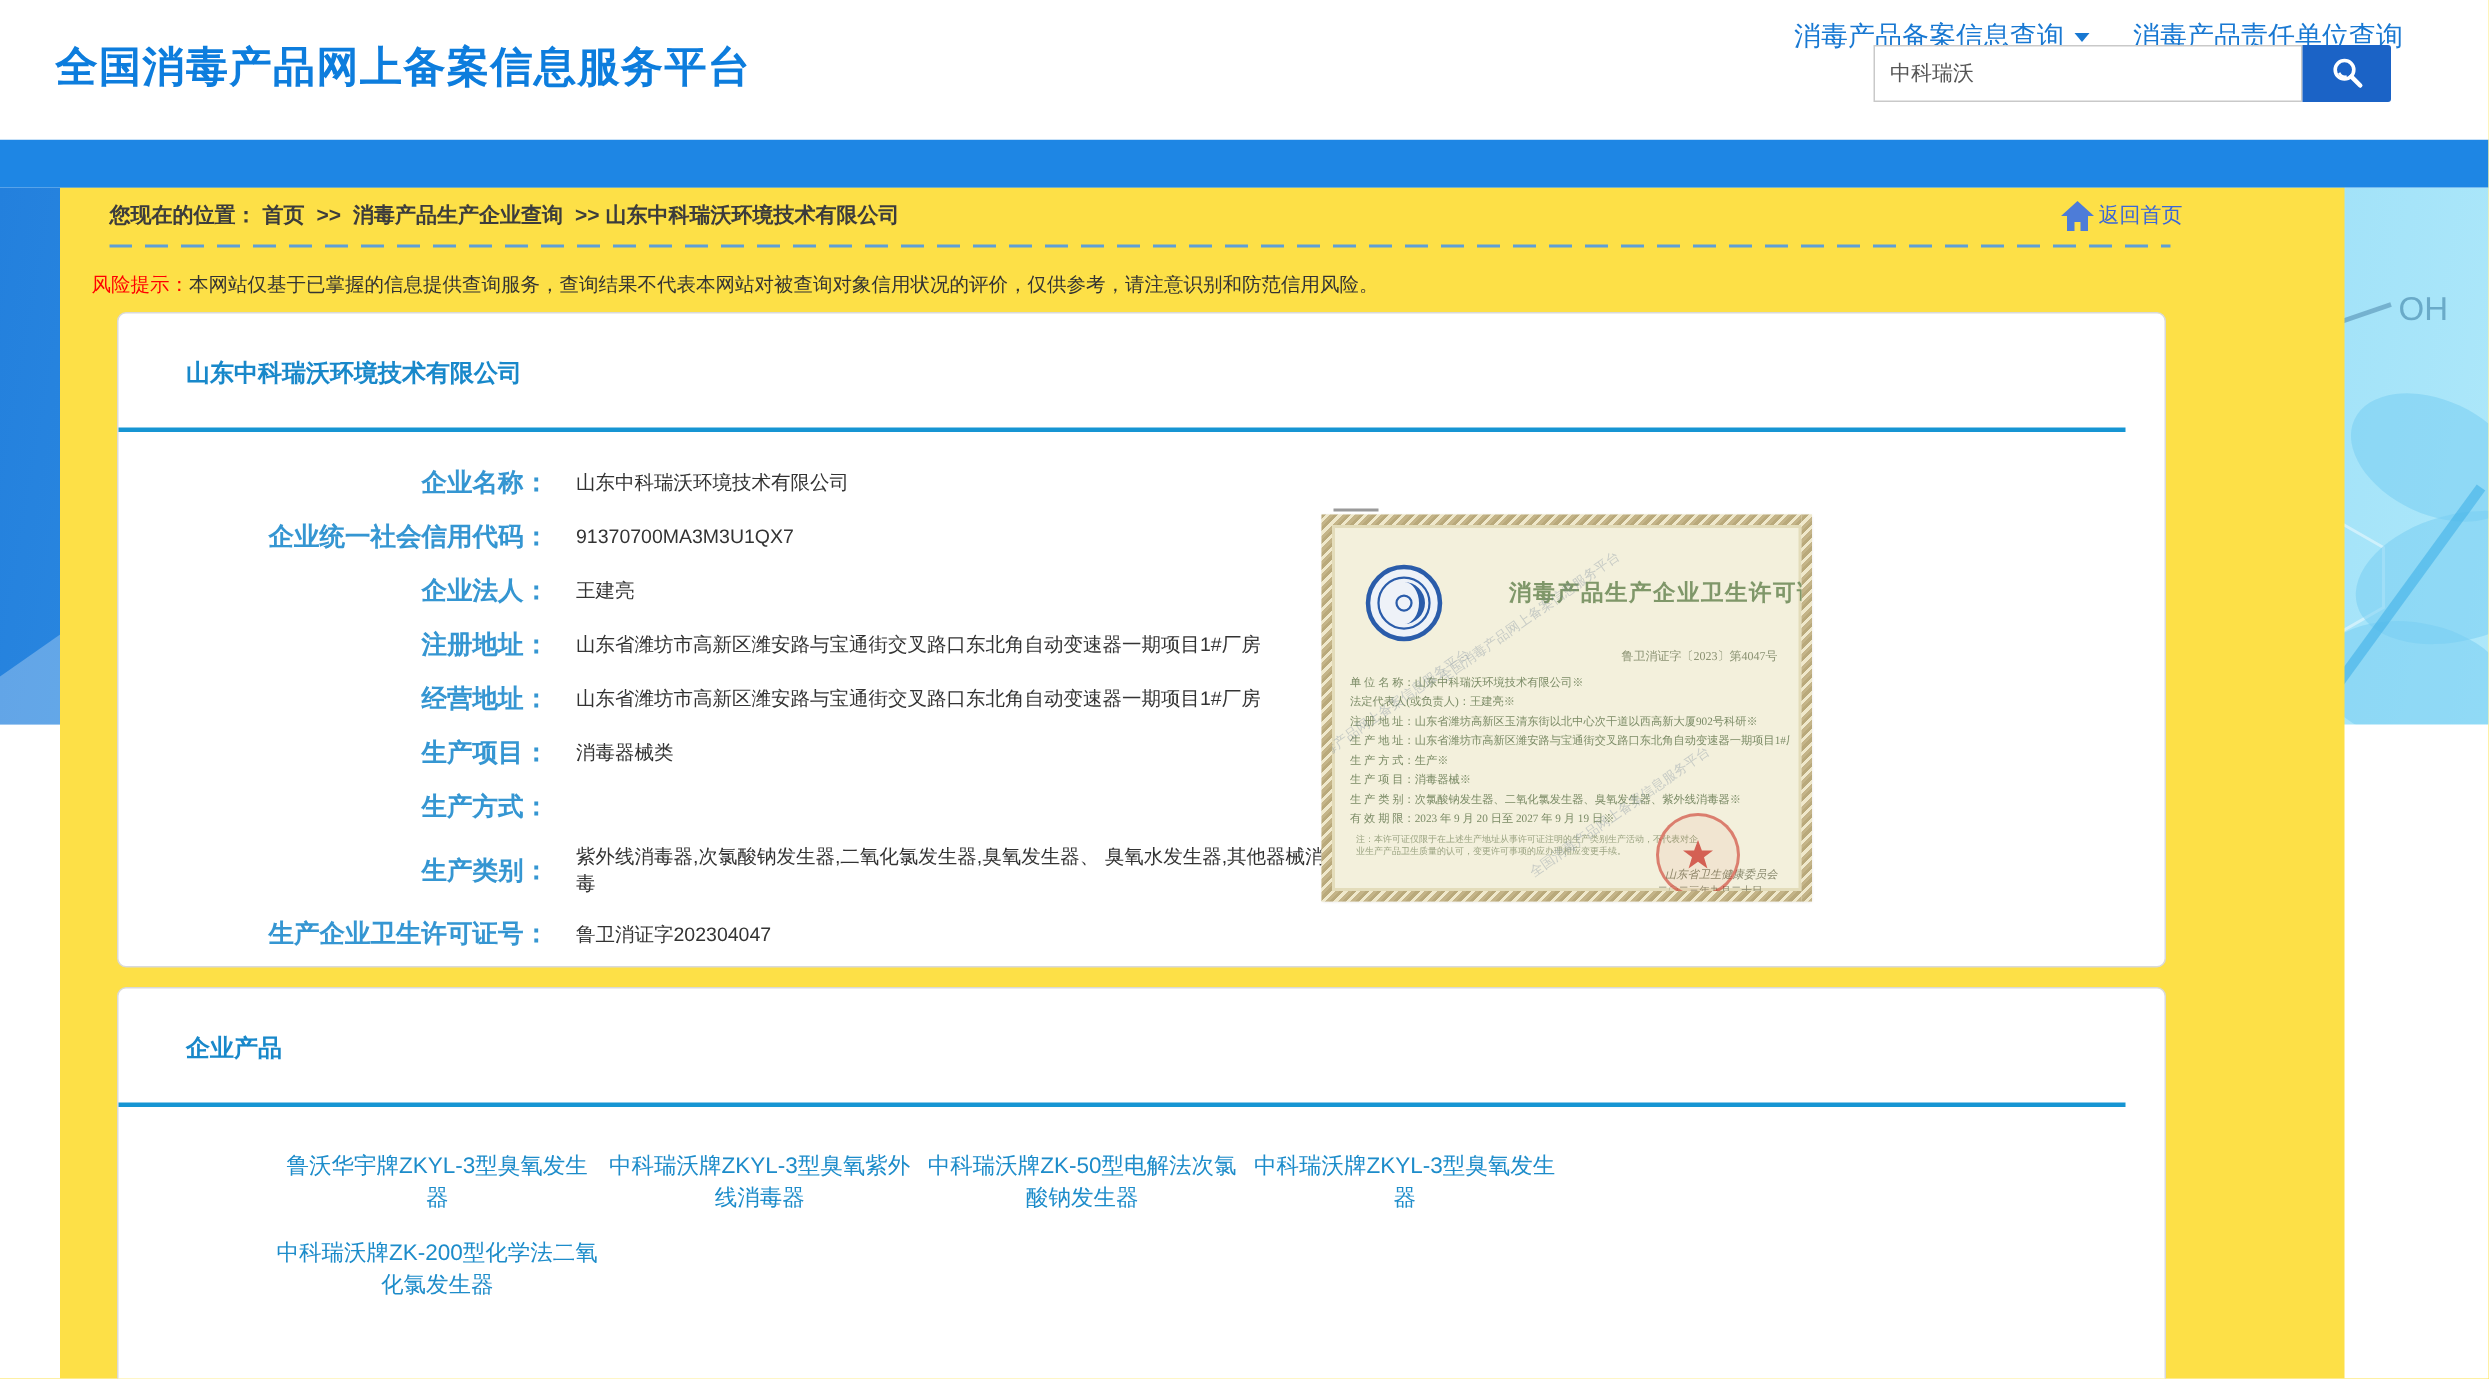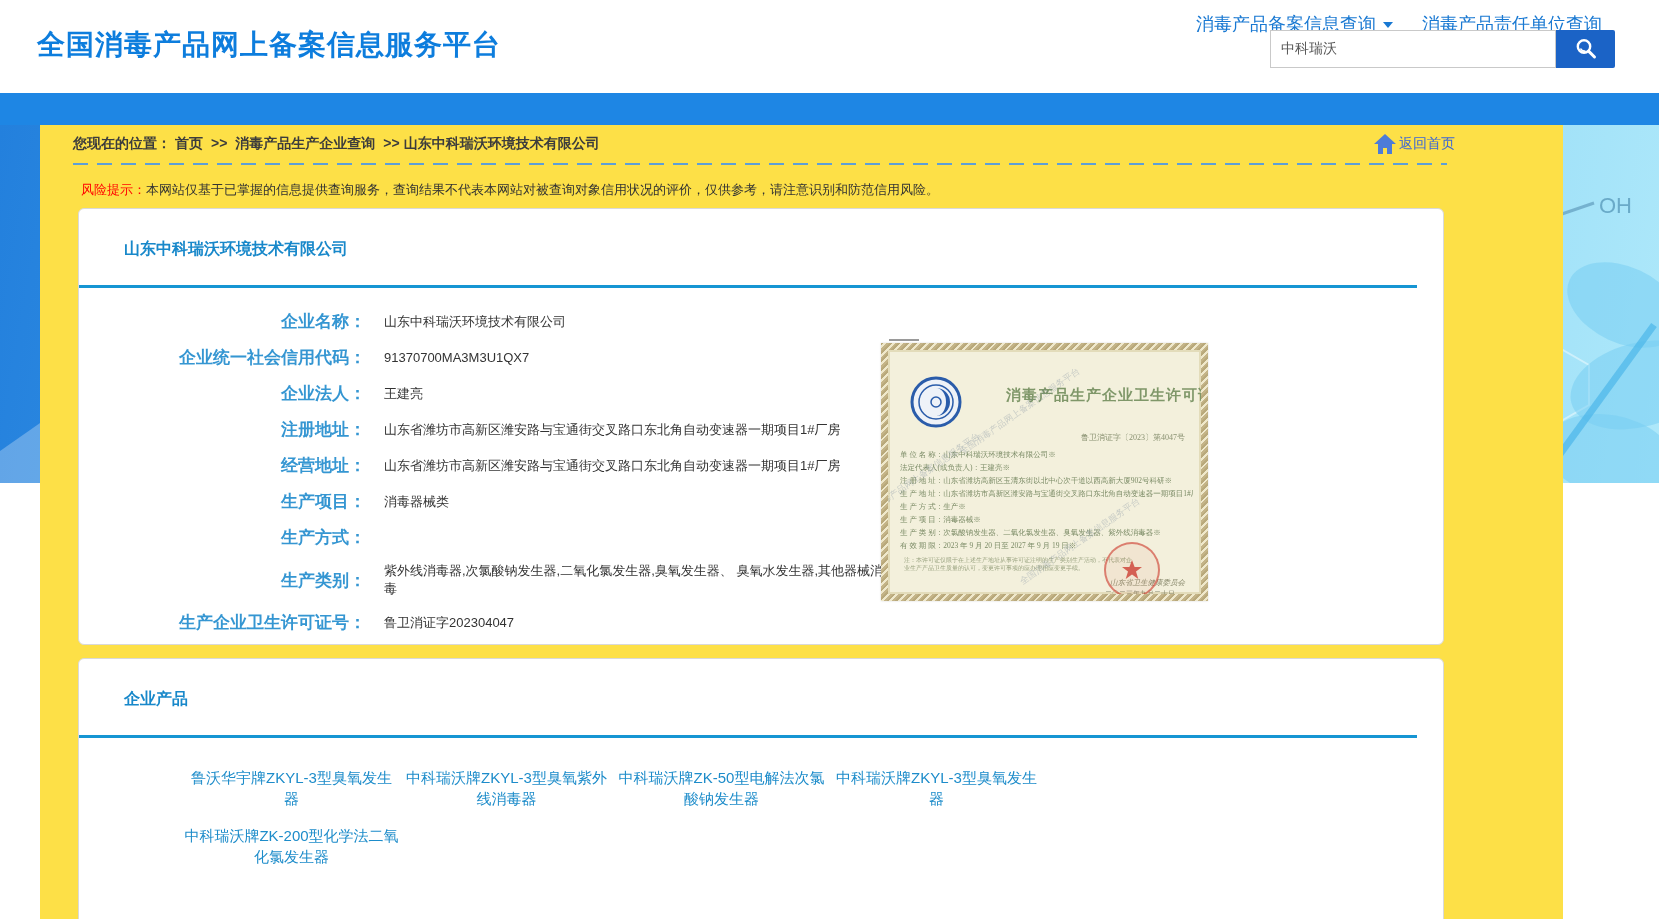--- a/index.html
+++ b/index.html
@@ -20,21 +20,21 @@
     font-size:28px; font-weight:bold; color:#0d7ddd; letter-spacing:1px;
     font-family:"Liberation Sans", sans-serif;
   }
   .top-nav { position:absolute; top:12px; right:57px; font-size:18px; white-space:nowrap; }
   .top-nav a { color:#1878d2; margin-left:24px; }
   .caret {
     display:inline-block; width:0; height:0; margin-left:7px; vertical-align:2px;
     border-left:5px solid transparent; border-right:5px solid transparent;
     border-top:6px solid #1878d2;
   }
-  .search-box { position:absolute; top:30px; right:44px; width:345px; height:38px; }
+  .search-box { position:absolute; top:30px; right:65px; width:345px; height:38px; }
   .search-input {
     position:absolute; left:0; top:0; width:286px; height:38px;
     border:1px solid #c9c9c9; padding:0 10px; font-size:14px; color:#555;
     font-family:"Liberation Sans", sans-serif; outline:none; background:#fff;
   }
   .search-button {
     position:absolute; right:0; top:0; width:59px; height:38px;
     background:#1b63c6; border:none; cursor:pointer; border-radius:0 2px 2px 0;
     display:flex; align-items:center; justify-content:center;
   }
@@ -60,21 +60,21 @@
   .breadcrumb { position:absolute; left:33px; top:10px; font-size:14px; font-weight:bold; color:#3c3c3c; }
   .breadcrumb a { color:#3c3c3c; margin:0 4px; }
   .breadcrumb .sep { margin:0 4px; color:#3c3c3c; }
   .back-home { position:absolute; left:1333px; top:8px; display:flex; align-items:center; }
   .back-home span { color:#3a66d8; font-size:14px; }
   .back-home svg { margin-right:2px; }
   .dashed-divider {
     position:absolute; left:33px; top:38px; width:1374px; height:2px;
     background:repeating-linear-gradient(to right,#5e9fd6 0 15px, transparent 15px 24px);
   }
-  .risk { position:absolute; left:41px; top:56px; font-size:13px; color:#333; }
+  .risk { position:absolute; left:21px; top:56px; font-size:13px; color:#333; }
   .risk-label { color:#ff0000; }
 
   
   .card {
     position:absolute; left:38px; width:1366px;
     background:#fff; border:1px solid #d9d9d9; border-radius:6px;
   }
   #company-card { top:83px; height:437px; }
   #products-card { top:533px; height:330px; }
   .card h2 { position:absolute; left:45px; top:30px; font-size:16px; font-weight:bold; color:#1888ca; }

